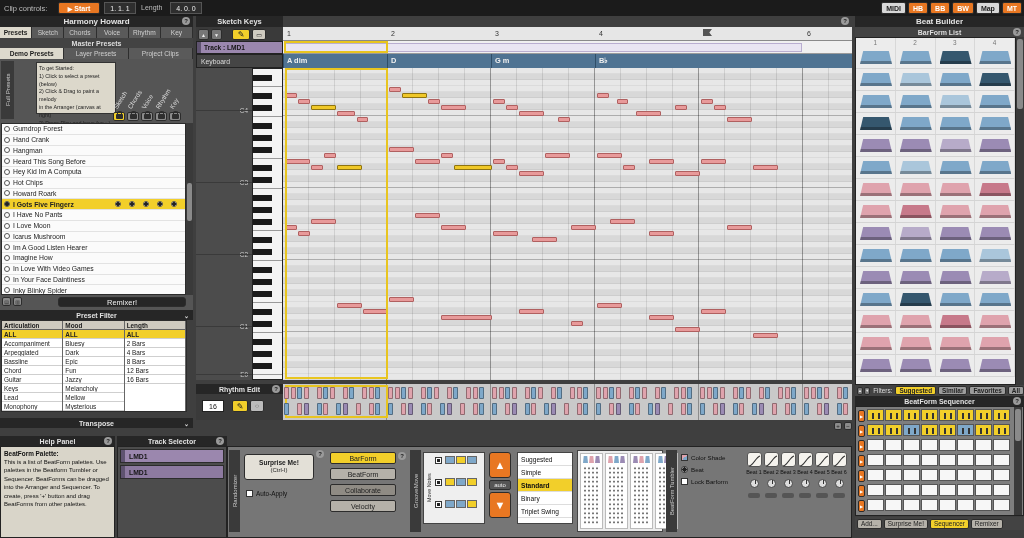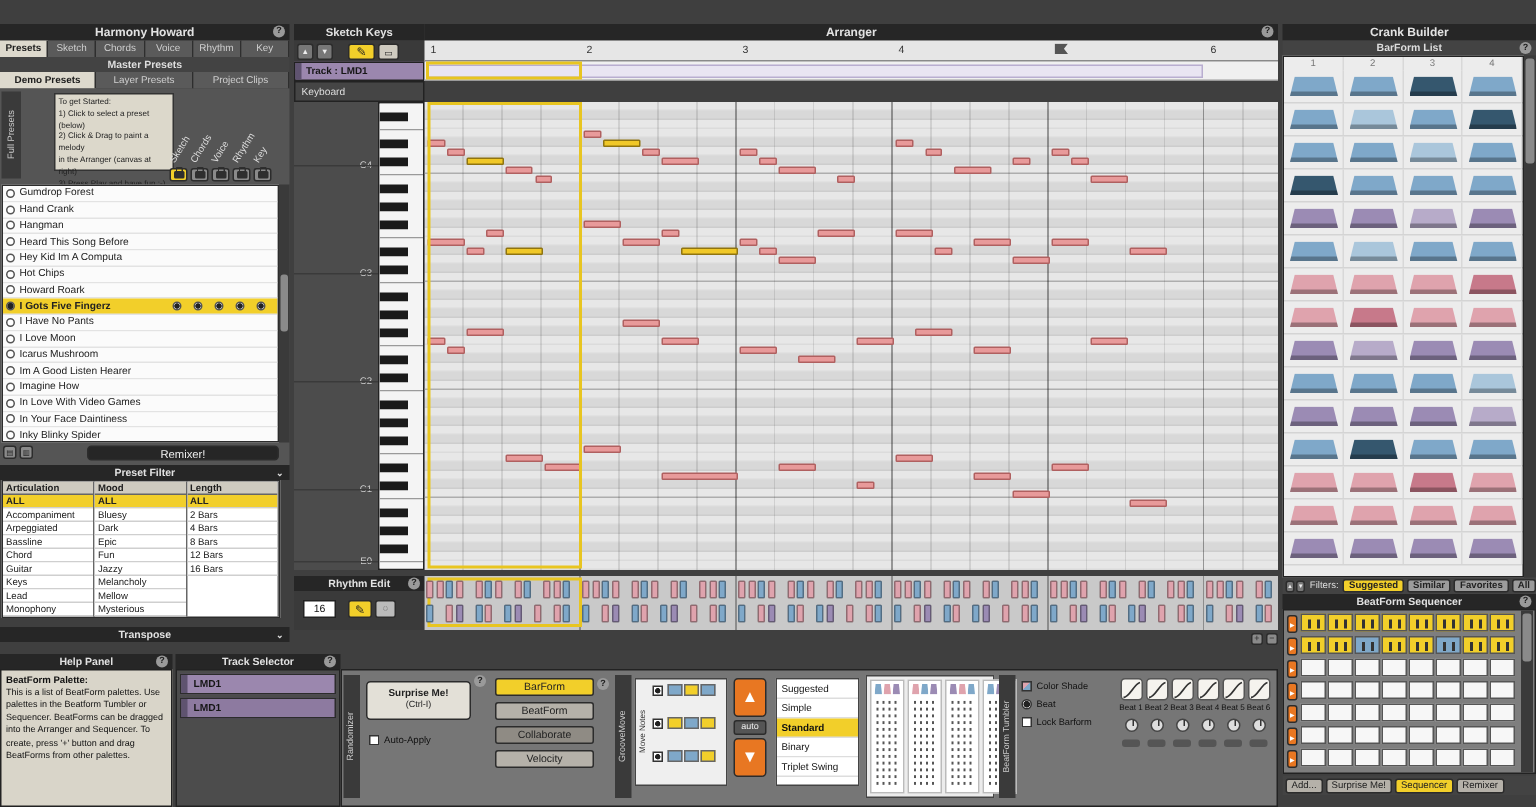--- a/index.html
+++ b/index.html
@@ -44,20 +44,38 @@
   .cb{width:7px;height:7px;border:1px solid #333;background:#fff;flex:none;margin-right:3px}
   .dots{background-image:radial-gradient(#555 0.8px,transparent 1px);background-size:4px 4.5px}
   .dial{width:9px;height:9px;border-radius:50%;background:#ddd;border:1px solid #444;position:relative}
   .dial::after{content:"";position:absolute;left:4px;top:0;width:1px;height:4px;background:#333}
 </style>
 </head>
 <body>
 
 <div id="app">
 
+  <div class="abs" style="left:0;top:0;width:1024px;height:16px;background:#1b1b1b">
+    <span class="abs" style="left:4px;top:4px;font-size:7.5px;color:#bbb">Clip controls:</span>
+    <div class="abs btn" style="left:58px;top:2px;width:42px;height:12px;background:#e87722;color:#fff;font-weight:bold">
+      <span style="font-size:6px;margin-right:2px">▶</span>
+        <span>Start</span>
+    </div>
+    <div class="abs" style="left:104px;top:2px;width:32px;height:12px;background:#2e2e2e;border:1px solid #555;color:#eee;font-size:7px;display:flex;align-items:center;justify-content:center">1. 1. 1</div>
+    <span class="abs" style="left:141px;top:4px;font-size:7px;color:#bbb">Length</span>
+    <div class="abs" style="left:170px;top:2px;width:32px;height:12px;background:#2e2e2e;border:1px solid #555;color:#eee;font-size:7px;display:flex;align-items:center;justify-content:center">4. 0. 0</div>
+    <div class="abs" id="topbar-buttons" style="right:2px;top:2px;display:flex;gap:2px">
+        <div class="btn" style="height: 12px; padding: 0px 4px; font-weight: bold; background: rgb(216, 216, 216); color: rgb(34, 34, 34);">MIDI</div>
+        <div class="btn" style="height: 12px; padding: 0px 4px; font-weight: bold; background: rgb(232, 119, 34); color: rgb(255, 255, 255);">HB</div>
+        <div class="btn" style="height: 12px; padding: 0px 4px; font-weight: bold; background: rgb(232, 119, 34); color: rgb(255, 255, 255);">BB</div>
+        <div class="btn" style="height: 12px; padding: 0px 4px; font-weight: bold; background: rgb(232, 119, 34); color: rgb(255, 255, 255);">BW</div>
+        <div class="btn" style="height: 12px; padding: 0px 4px; font-weight: bold; background: rgb(216, 216, 216); color: rgb(34, 34, 34);">Map</div>
+        <div class="btn" style="height: 12px; padding: 0px 4px; font-weight: bold; background: rgb(232, 119, 34); color: rgb(255, 255, 255);">MT</div>
+      </div>
+  </div>
 
   <div class="hdr" style="left:0;top:16px;width:193px;height:11px">
       <span>Harmony Howard</span>
     </div>
   <div class="q" style="left:182px;top:17px">?</div>
   <div class="abs" id="hb-tabs" style="left:0;top:27px;width:193px;height:11px;display:flex">
       <div class="tab on">Presets</div>
       <div class="tab">Sketch</div>
       <div class="tab">Chords</div>
       <div class="tab">Voice</div>
@@ -252,23 +270,20 @@
       </div>
       <div style="height: 14px; margin-bottom: 2px; background: rgb(141, 122, 160); display: flex; align-items: center; border: 1px solid rgb(44, 44, 44);">
         <div style="width: 4px; height: 100%; background: rgb(95, 83, 112); margin-right: 4px;"></div>
         <div style="font-size: 6.8px; color: rgb(22, 22, 22); font-weight: bold;">LMD1</div>
       </div>
     </div>
 
   <div class="hdr" style="left:196px;top:16px;width:87px;height:11px;font-size:7.5px">
       <span>Sketch Keys</span>
     </div>
-  <div class="hdr" style="left:283px;top:16px;width:569px;height:11px">
-      <span>Arranger</span>
-    </div>
   <div class="q" style="left:841px;top:17px">?</div>
 
   <div class="abs" style="left:196px;top:27px;width:87px;height:14px;background:#3a3a3a"></div>
   <div class="abs btn" style="left:198px;top:29px;width:11px;height:11px;background:#777;color:#eee;font-size:5px">▲</div>
   <div class="abs btn" style="left:211px;top:29px;width:11px;height:11px;background:#777;color:#eee;font-size:5px">▼</div>
   <div class="abs btn" style="left:232px;top:29px;width:18px;height:11px;background:#f2cf2a;font-size:8px">✎</div>
   <div class="abs btn" style="left:252px;top:29px;width:14px;height:11px;background:#cfcbc0;font-size:6px">▭</div>
 
   <div class="abs" id="ruler" style="left:283px;top:27px;width:569px;height:14px;background:#e6e6e6;border-bottom:1px solid #8a8a8a">
       <div style="position: absolute; left: 4px; top: 3px; font-size: 7px; color: rgb(51, 51, 51);">1</div>
@@ -285,20 +300,30 @@
     <span style="font-size:6.6px;color:#161616;font-weight:bold">Track : LMD1</span>
   </div>
   <div class="abs" id="lane" style="left:283px;top:41px;width:569px;height:13px;background:#f0f0f0;border-bottom:1px solid #9a9a9a">
     <div class="abs" style="left:2px;top:2px;width:517px;height:9px;background:#e9e5f2;border:1px solid #b9aed0"></div>
     <div class="abs" style="left:1px;top:0;width:104px;height:12px;border:2px solid #e8c520"></div>
   </div>
 
   <div class="abs" style="left:196px;top:54px;width:87px;height:14px;background:#454545;display:flex;align-items:center;border:1px solid #222">
     <span style="font-size:6.8px;color:#ddd;margin-left:4px">Keyboard</span>
   </div>
+  <div class="abs" id="chordbar" style="left:283px;top:54px;width:569px;height:14px;background:#4f7392;overflow:hidden">
+      <div style="position: absolute; left: 0px; top: 0px; width: 1px; height: 14px; background: rgb(47, 78, 104);"></div>
+      <div style="position: absolute; left: 4px; top: 2px; font-size: 7.4px; color: rgb(240, 240, 240); font-weight: bold;">A dim</div>
+      <div style="position: absolute; left: 104px; top: 0px; width: 1px; height: 14px; background: rgb(47, 78, 104);"></div>
+      <div style="position: absolute; left: 108px; top: 2px; font-size: 7.4px; color: rgb(240, 240, 240); font-weight: bold;">D</div>
+      <div style="position: absolute; left: 208px; top: 0px; width: 1px; height: 14px; background: rgb(47, 78, 104);"></div>
+      <div style="position: absolute; left: 212px; top: 2px; font-size: 7.4px; color: rgb(240, 240, 240); font-weight: bold;">G m</div>
+      <div style="position: absolute; left: 312px; top: 0px; width: 1px; height: 14px; background: rgb(47, 78, 104);"></div>
+      <div style="position: absolute; left: 316px; top: 2px; font-size: 7.4px; color: rgb(240, 240, 240); font-weight: bold;">B♭</div>
+    </div>
 
   <div class="abs" id="gutter" style="left:196px;top:68px;width:56px;height:312px;background:#4c4c4c">
       <div style="position: absolute; right: 4px; top: 39px; font-size: 6.4px; color: rgb(204, 204, 204);">C4</div>
       <div style="position: absolute; left: 0px; right: 0px; top: 42px; height: 1px; background: rgb(58, 58, 58);"></div>
       <div style="position: absolute; right: 4px; top: 111px; font-size: 6.4px; color: rgb(204, 204, 204);">C3</div>
       <div style="position: absolute; left: 0px; right: 0px; top: 114px; height: 1px; background: rgb(58, 58, 58);"></div>
       <div style="position: absolute; right: 4px; top: 183px; font-size: 6.4px; color: rgb(204, 204, 204);">C2</div>
       <div style="position: absolute; left: 0px; right: 0px; top: 186px; height: 1px; background: rgb(58, 58, 58);"></div>
       <div style="position: absolute; right: 4px; top: 255px; font-size: 6.4px; color: rgb(204, 204, 204);">C1</div>
       <div style="position: absolute; left: 0px; right: 0px; top: 258px; height: 1px; background: rgb(58, 58, 58);"></div>
@@ -819,21 +844,21 @@
         <div style="width: 15px; height: 15px; background: rgb(245, 243, 238); border: 1px solid rgb(85, 85, 85); border-radius: 3px; margin: 0px auto;"><svg width="13" height="13" viewBox="0 0 13 13">
             <path d="M1,12 C5,12 8,3 12,2" stroke="#333" stroke-width="1.2" fill="none"></path>
           </svg></div>
         <div style="font-size: 5.4px; color: rgb(17, 17, 17); margin-top: 2px;">Beat 6</div>
         <div class="dial" style="margin: 4px auto 0px;"></div>
         <div style="width: 12px; height: 5px; background: rgb(85, 85, 85); border-radius: 2px; margin: 5px auto 0px;"></div>
       </div>
     </div>
 
   <div class="hdr" style="left:855px;top:16px;width:169px;height:11px">
-      <span>Crank Builder</span>
+      <span>Beat Builder</span>
     </div>
   <div class="shdr" style="left:855px;top:27px;width:169px;height:10px">
       <span>BarForm List</span>
     </div>
   <div class="q" style="left:1013px;top:28px">?</div>
 
   <div class="abs" id="bf-list" style="left:855px;top:37px;width:161px;height:348px;background:#ececec;border:1px solid #222;overflow:hidden">
     <div id="bf-numbers" style="display:flex;height:9px">
         <div style="flex: 1 1 0%; display: flex; align-items: center; justify-content: center; font-size: 6.4px; color: rgb(119, 119, 119); border-right: 1px solid rgb(216, 216, 216);">1</div>
         <div style="flex: 1 1 0%; display: flex; align-items: center; justify-content: center; font-size: 6.4px; color: rgb(119, 119, 119); border-right: 1px solid rgb(216, 216, 216);">2</div>

